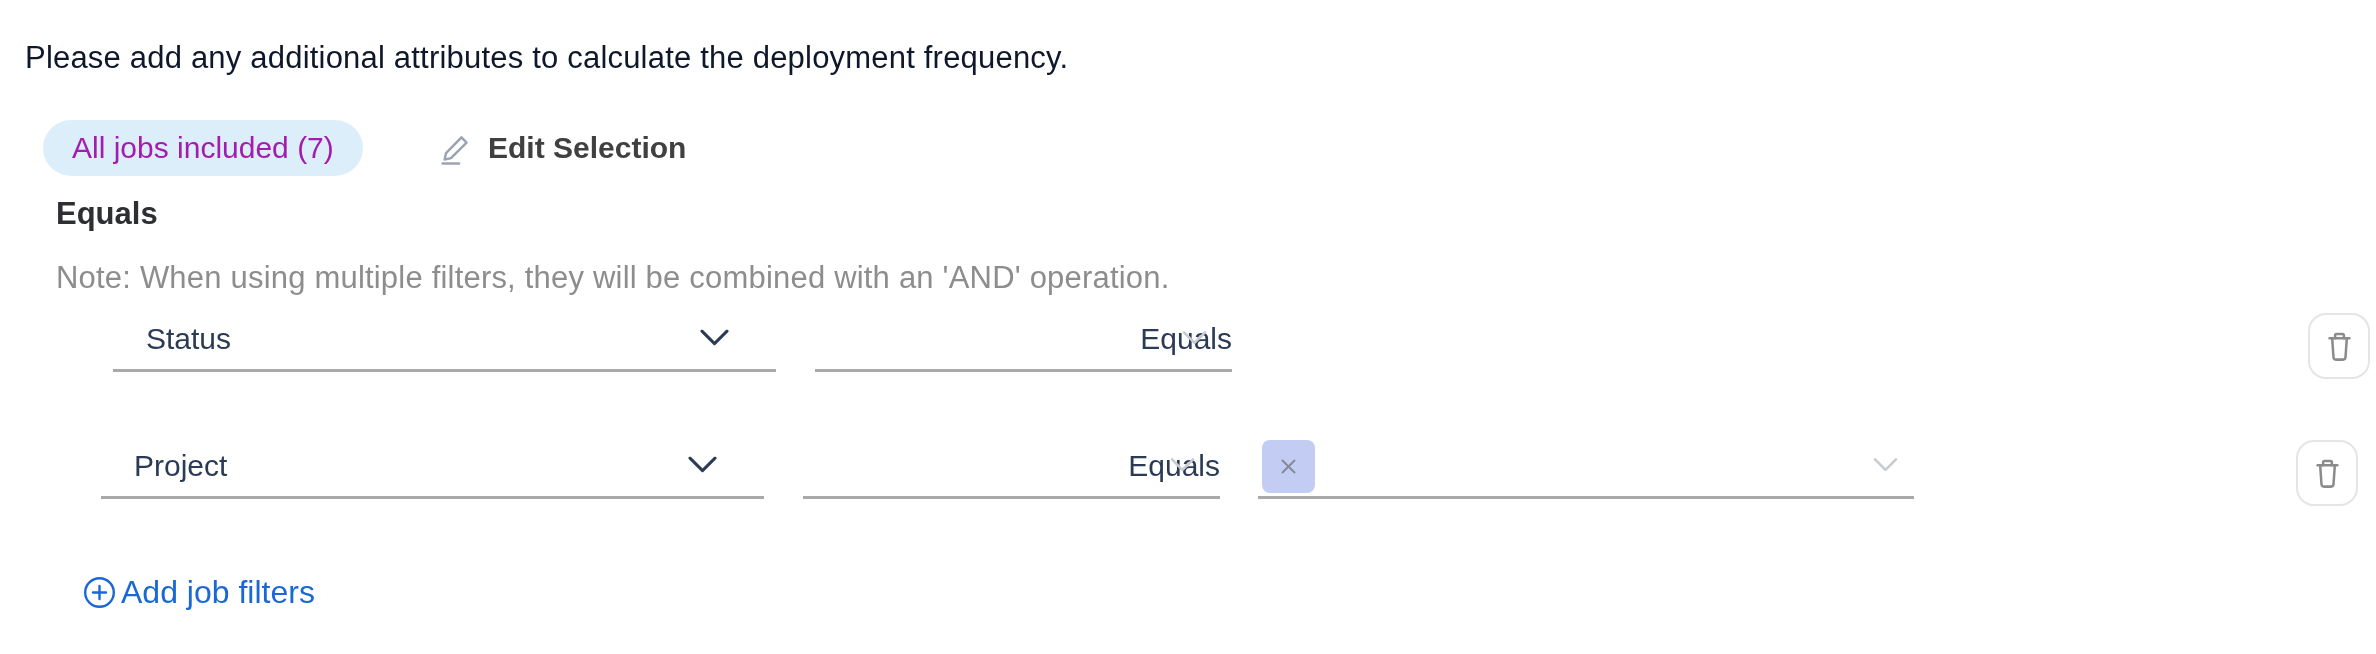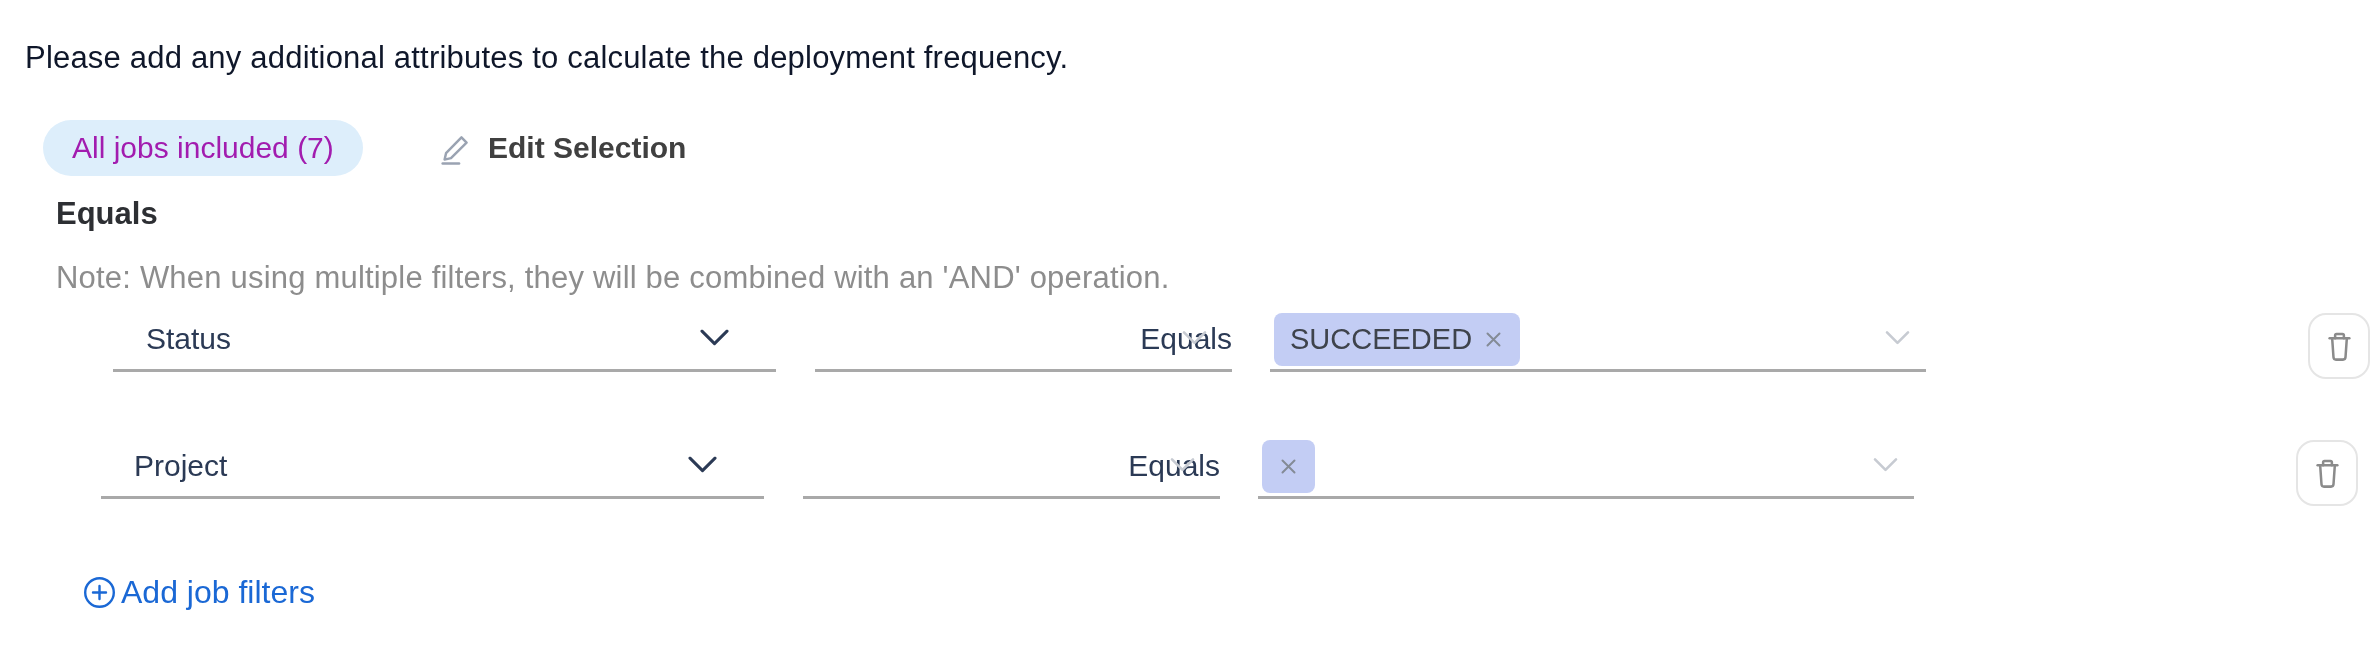--- a/index.html
+++ b/index.html
@@ -120,35 +120,20 @@
     </span>
   </div>
   <div class="field op-field">
     <span class="value-text">Equals</span>
     <span class="chevron">
       <svg width="25" height="15" viewBox="0 0 25 15" fill="none" stroke="#c7cbd2" stroke-width="2.6" stroke-linecap="round" stroke-linejoin="round">
           <path d="M2 2 L12.5 12.5 L23 2"></path>
         </svg>
     </span>
   </div>
-  <div class="field vals-field">
-    <span class="tag">
-      <span class="tag-label">SUCCEEDED</span>
-      <span class="tag-x">
-        <svg width="21" height="21" viewBox="0 0 21 21" fill="none" stroke="#848b96" stroke-width="2" stroke-linecap="round">
-            <path d="M4.5 4.5 L16.5 16.5 M16.5 4.5 L4.5 16.5"></path>
-          </svg>
-      </span>
-    </span>
-    <span class="chevron">
-      <svg width="25" height="15" viewBox="0 0 25 15" fill="none" stroke="#c7cbd2" stroke-width="2.6" stroke-linecap="round" stroke-linejoin="round">
-          <path d="M2 2 L12.5 12.5 L23 2"></path>
-        </svg>
-    </span>
-  </div>
   <div class="trash-btn">
     <span>
       <svg width="31" height="35" viewBox="0 0 28 32" fill="none" stroke="#8b8b8b" stroke-width="2.3" stroke-linecap="round" stroke-linejoin="round">
         <path d="M5 8.5 H23"></path>
         <path d="M10 8.5 V5.8 Q10 4.5 11.3 4.5 H16.7 Q18 4.5 18 5.8 V8.5"></path>
         <path d="M7.3 8.5 L8.5 25.8 Q8.7 28 10.8 28 H17.2 Q19.3 28 19.5 25.8 L20.7 8.5"></path>
       </svg>
     </span>
   </div>
 </div>

